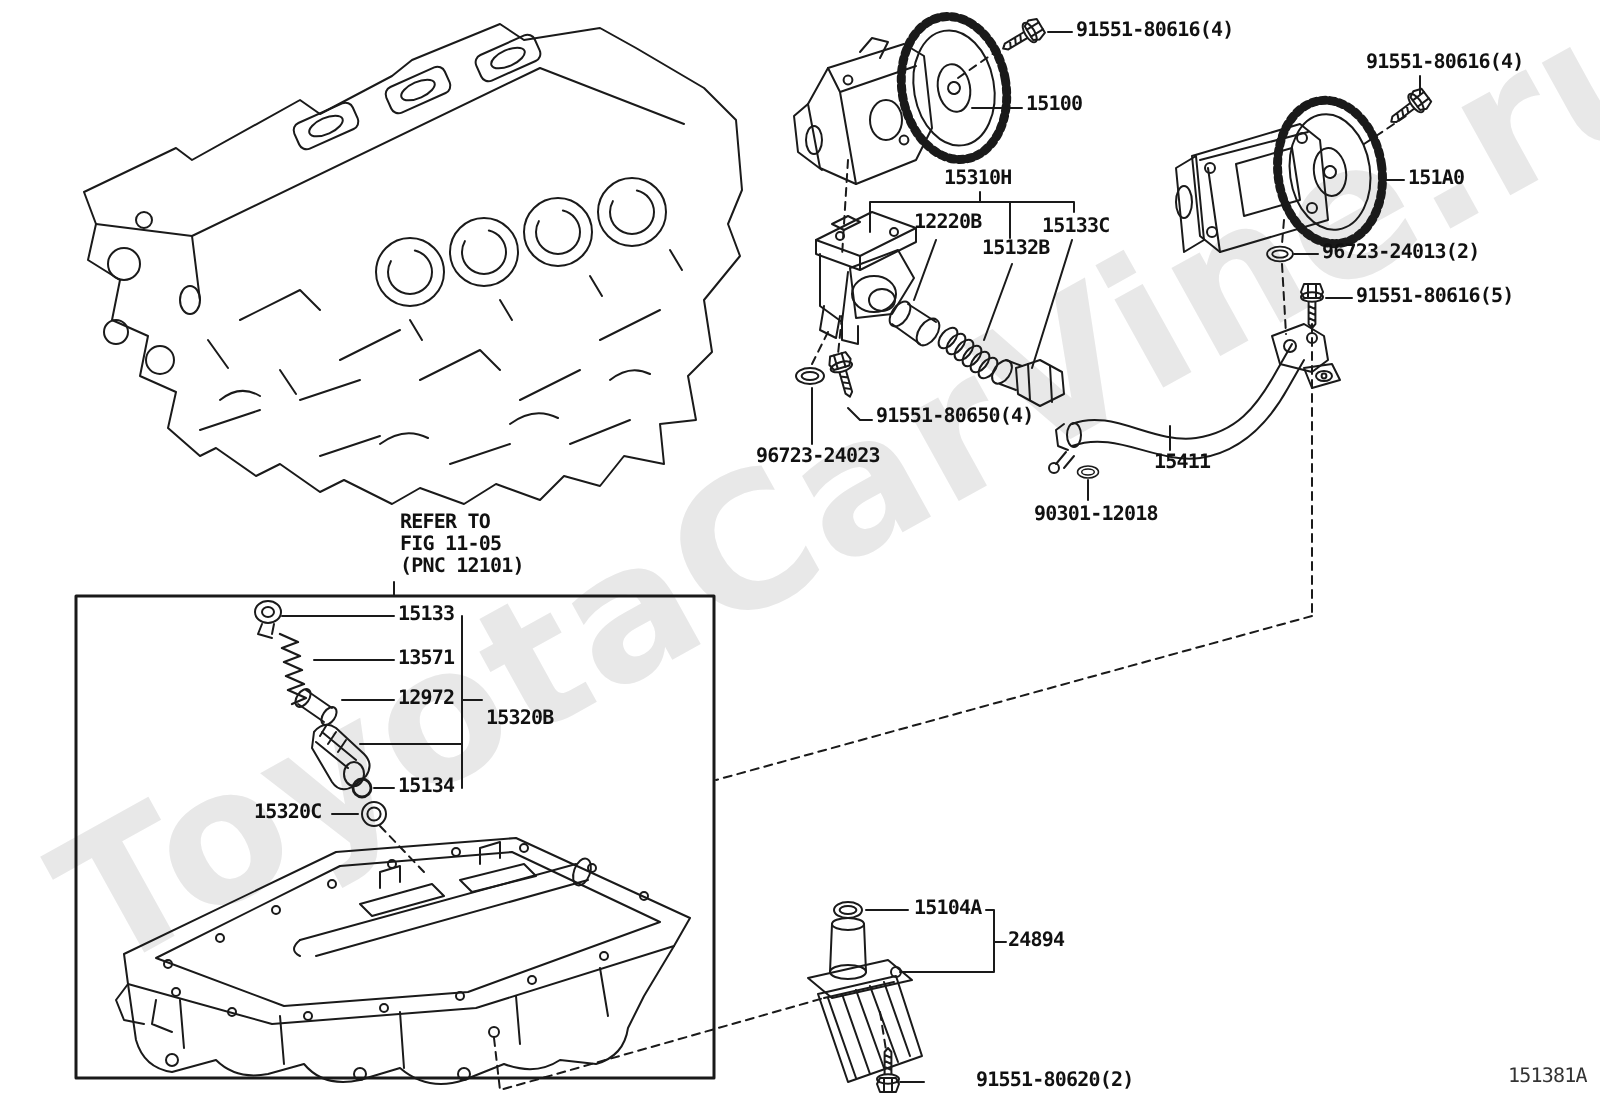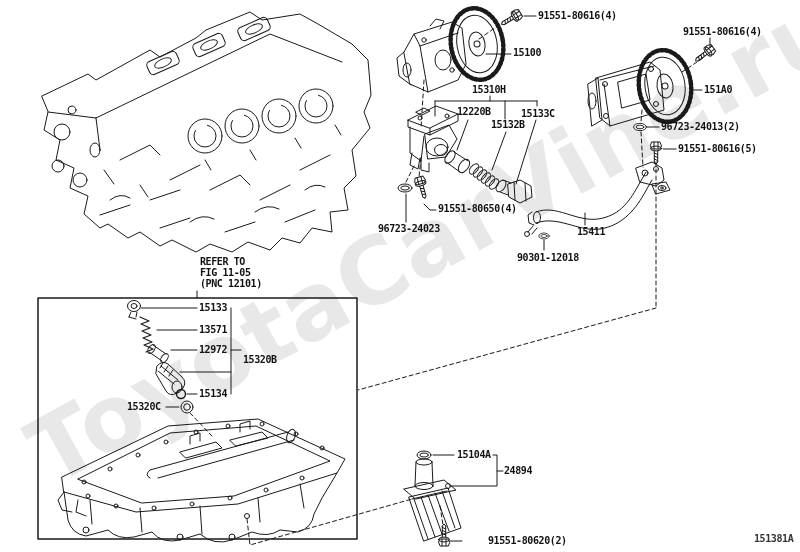--- a/index.html
+++ b/index.html
@@ -5,21 +5,21 @@
   html,body{margin:0;padding:0;background:#fff;}
   .stage{position:relative;width:800px;height:552px;background:#ffffff;overflow:hidden;
          font-family:"DejaVu Sans Mono","Liberation Mono",monospace;}
   .watermark{position:absolute;left:-15px;top:205px;width:830px;text-align:center;
              font-family:"DejaVu Sans","Liberation Sans",sans-serif;
              font-size:92px;font-weight:bold;color:#e8e8e8;letter-spacing:1px;
              transform:rotate(-29deg);white-space:nowrap;z-index:0;user-select:none;}
   svg.art{position:absolute;left:0;top:0;z-index:1;}
   .lbl{position:absolute;z-index:2;font-weight:bold;font-size:10px;line-height:10px;
        letter-spacing:-0.4px;color:#111;white-space:nowrap;}
-  .lbl.small{font-weight:bold;color:#333;}
+  .lbl.small{font-weight:normal;color:#333;}
   .note{position:absolute;z-index:2;font-weight:bold;font-size:10px;line-height:11px;
         letter-spacing:-0.4px;color:#111;white-space:nowrap;margin-left:28px;}
 </style>
 </head>
 <body>
 
 <div class="stage">
 
   <div class="watermark">ToyotaCarVine.ru</div>
 

